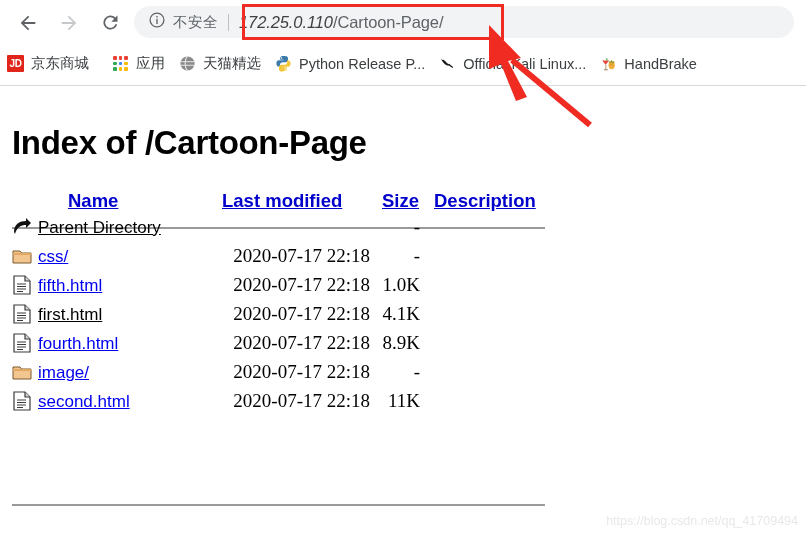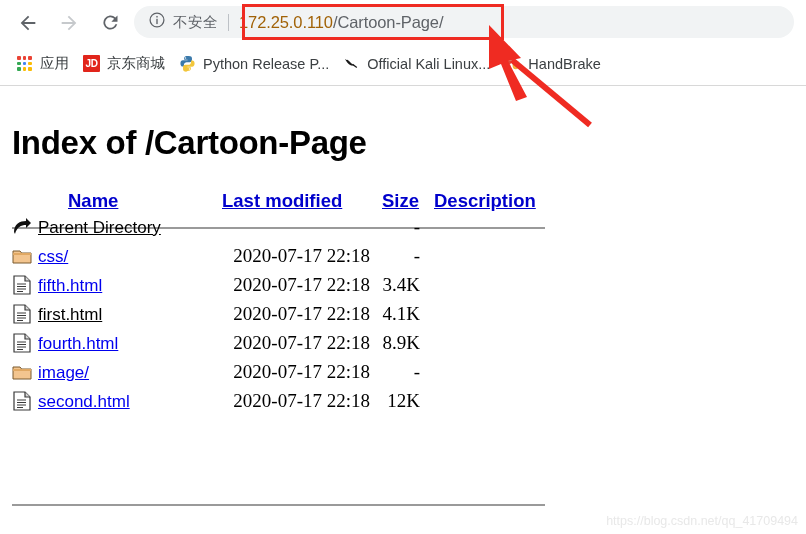--- a/index.html
+++ b/index.html
@@ -74,21 +74,21 @@
     margin-left: 10px;
     flex: 0 0 auto;
   }
   #url-text {
     font-size: 16.5px;
     color: #5f6368;
     margin-left: 10px;
     white-space: nowrap;
     letter-spacing: -0.1px;
   }
-  #url-text .url-host { color: #a16207; }
+  #url-text .url-host { color: #404040; font-style: italic; }
 
   
   #bookmarks-bar {
     position: absolute;
     left: 0; top: 45px;
     width: 806px; height: 37px;
     display: flex;
     align-items: center;
     background: #ffffff;
   }
@@ -298,44 +298,54 @@
         </span>
         <span id="security-text">不安全</span>
       </div>
       <div id="omnibox-separator"></div>
       <div id="url-text"><span class="url-host">172.25.0.110</span><span>/Cartoon-Page/</span></div>
     </div>
   </div>
 
   <div id="bookmarks-bar">
 
+    <div class="bookmark">
+      <span class="bookmark-icon">
+        <span class="jd-icon">JD</span>
+      </span>
+      <span class="bookmark-label">京东商城</span>
+    </div>
+
     <div class="bookmark" id="bookmark-apps">
       <span class="bookmark-icon">
         <span class="apps-grid">
           <i style="background:#ea4335"></i>
             <i style="background:#ea4335"></i>
             <i style="background:#ea4335"></i>
           <i style="background:#34a853"></i>
             <i style="background:#4285f4"></i>
             <i style="background:#fbbc05"></i>
           <i style="background:#34a853"></i>
             <i style="background:#fbbc05"></i>
             <i style="background:#fbbc05"></i>
         </span>
       </span>
       <span class="bookmark-label">应用</span>
     </div>
 
     <div class="bookmark">
       <span class="bookmark-icon">
-        <span class="jd-icon">JD</span>
-      </span>
-      <span class="bookmark-label">京东商城</span>
-    </div>
-
+        <svg width="17" height="17" viewBox="0 0 24 24">
+          <circle cx="12" cy="12" r="10" fill="#8a8a8a"></circle>
+          <path d="M12 2.4c-2 1.6-3.3 4.6-3.3 9.6s1.3 8 3.3 9.6" fill="none" stroke="#e9e9e9" stroke-width="1.5"></path>
+          <path d="M2.5 9.5h19M2.5 14.5h19" stroke="#e9e9e9" stroke-width="1.4"></path>
+        </svg>
+      </span>
+      <span class="bookmark-label">天猫精选</span>
+    </div>
 
     <div class="bookmark">
       <span class="bookmark-icon">
         <svg width="17" height="17" viewBox="0 0 24 24">
           <path d="M11.9 1.5c-2.6 0-4.6.8-4.6 3v2.2h4.8v.7H5.5C3.3 7.4 2 9 2 11.9c0 2.8 1.2 4.5 3.4 4.5h1.6v-2.6c0-2.3 1.9-3.6 3.9-3.6h4.3c1.9 0 3.1-1.3 3.1-3.2V4.5c0-1.7-1.6-3-4.4-3zm-2.6 1.7c.5 0 .9.4.9 1s-.4 1-.9 1-.9-.4-.9-1 .4-1 .9-1z" fill="#3b7aab"></path>
           <path d="M12.1 22.5c2.6 0 4.6-.8 4.6-3v-2.2h-4.8v-.7h6.6c2.2 0 3.5-1.6 3.5-4.5 0-2.8-1.2-4.5-3.4-4.5h-1.6v2.6c0 2.3-1.9 3.6-3.9 3.6H8.8c-1.9 0-3.1 1.3-3.1 3.2v3.5c0 1.7 1.6 3 4.4 3zm2.6-1.7c-.5 0-.9-.4-.9-1s.4-1 .9-1 .9.4.9 1-.4 1-.9 1z" fill="#f2c63c"></path>
         </svg>
       </span>
       <span class="bookmark-label">Python Release P...</span>
     </div>
@@ -422,21 +432,21 @@
         <tr>
           <td class="col-icon">
             <svg class="row-icon" viewBox="0 0 20 22">
               <path d="M2 2 h11 l5 5 v13 H2 Z" fill="#ffffff" stroke="#3a3a3a" stroke-width="1.2"></path>
               <path d="M13 2 v5 h5" fill="#d8d8d8" stroke="#3a3a3a" stroke-width="1.2"></path>
               <path d="M5 10 h9 M5 12.5 h9 M5 15 h9 M5 17.5 h6" stroke="#3a3a3a" stroke-width="1"></path>
             </svg>
           </td>
           <td class="col-name"><a href="#">fifth.html</a></td>
           <td class="col-date">2020-07-17 22:18</td>
-          <td class="col-size">3.4K</td>
+          <td class="col-size">1.0K</td>
           <td class="col-desc"></td>
         </tr>
         <tr>
           <td class="col-icon">
             <svg class="row-icon" viewBox="0 0 20 22">
               <path d="M2 2 h11 l5 5 v13 H2 Z" fill="#ffffff" stroke="#3a3a3a" stroke-width="1.2"></path>
               <path d="M13 2 v5 h5" fill="#d8d8d8" stroke="#3a3a3a" stroke-width="1.2"></path>
               <path d="M5 10 h9 M5 12.5 h9 M5 15 h9 M5 17.5 h6" stroke="#3a3a3a" stroke-width="1"></path>
             </svg>
           </td>
@@ -473,21 +483,21 @@
         <tr>
           <td class="col-icon">
             <svg class="row-icon" viewBox="0 0 20 22">
               <path d="M2 2 h11 l5 5 v13 H2 Z" fill="#ffffff" stroke="#3a3a3a" stroke-width="1.2"></path>
               <path d="M13 2 v5 h5" fill="#d8d8d8" stroke="#3a3a3a" stroke-width="1.2"></path>
               <path d="M5 10 h9 M5 12.5 h9 M5 15 h9 M5 17.5 h6" stroke="#3a3a3a" stroke-width="1"></path>
             </svg>
           </td>
           <td class="col-name"><a href="#">second.html</a></td>
           <td class="col-date">2020-07-17 22:18</td>
-          <td class="col-size">12K</td>
+          <td class="col-size">11K</td>
           <td class="col-desc"></td>
         </tr>
       </tbody>
   </table>
 
   <div id="watermark">https://blog.csdn.net/qq_41709494</div>
 </div>
 
 <div id="annotation-layer">
   <div id="url-highlight-box"></div>

